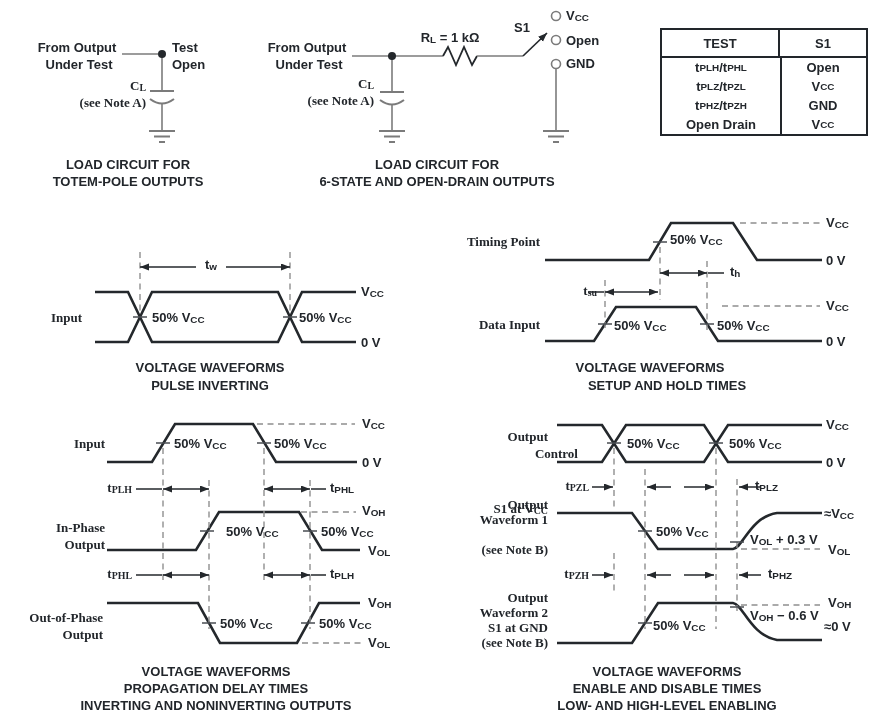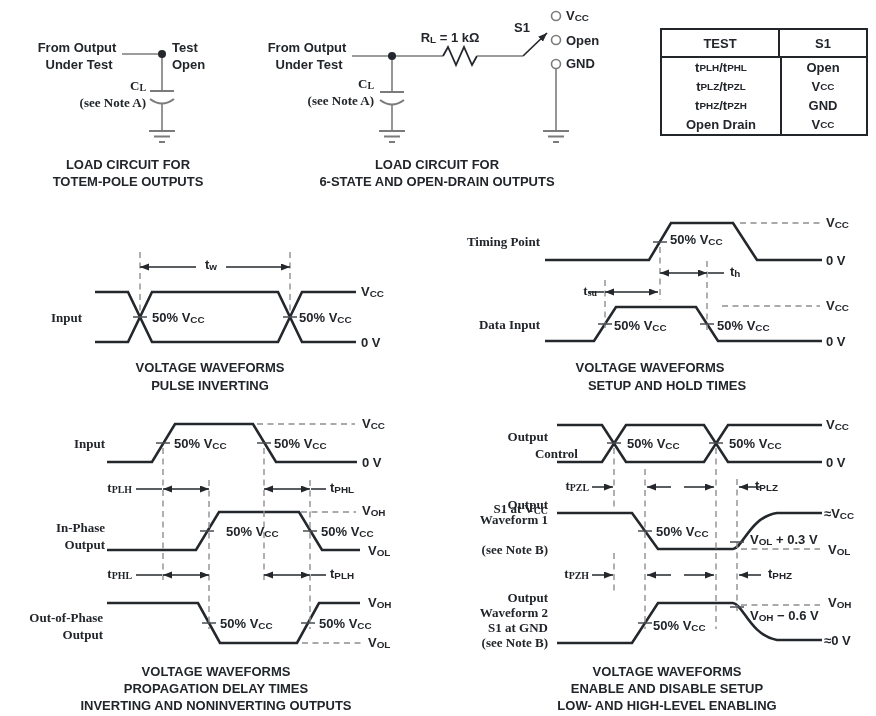--- a/index.html
+++ b/index.html
@@ -275,19 +275,19 @@
     <span class="lb" style="left:729px;top:444px"><span>50% V</span><span class="sb">CC</span></span>
     <span class="lb" style="left:656px;top:532px"><span>50% V</span><span class="sb">CC</span></span>
     <span class="lb" style="left:653px;top:626px"><span>50% V</span><span class="sb">CC</span></span>
     <span class="lb" style="left:826px;top:425px"><span>V</span><span class="sb">CC</span></span>
     <span class="lb" style="left:826px;top:462px">0 V</span>
     <span class="lb" style="left:824px;top:514px"><span>≈V</span><span class="sb">CC</span></span>
     <span class="lb" style="left:750px;top:540px"><span>V</span><span class="sb">OL</span><span> + 0.3 V</span></span>
     <span class="lb" style="left:828px;top:550px"><span>V</span><span class="sb">OL</span></span>
     <span class="lb" style="left:828px;top:603px"><span>V</span><span class="sb">OH</span></span>
     <span class="lb" style="left:750px;top:616px"><span>V</span><span class="sb">OH</span><span> − 0.6 V</span></span>
-    <span class="lb" style="left:824px;top:640px">≈0 V</span>
+    <span class="lb" style="left:824px;top:626px">≈0 V</span>
     <span class="lb c" style="left:667px;top:671px">VOLTAGE WAVEFORMS</span>
-    <span class="lb c" style="left:667px;top:688px">ENABLE AND DISABLE SETUP</span>
+    <span class="lb c" style="left:667px;top:688px">ENABLE AND DISABLE TIMES</span>
     <span class="lb c" style="left:667px;top:705px">LOW- AND HIGH-LEVEL ENABLING</span>
   </div>
 
 </div>
 
 </body></html>

